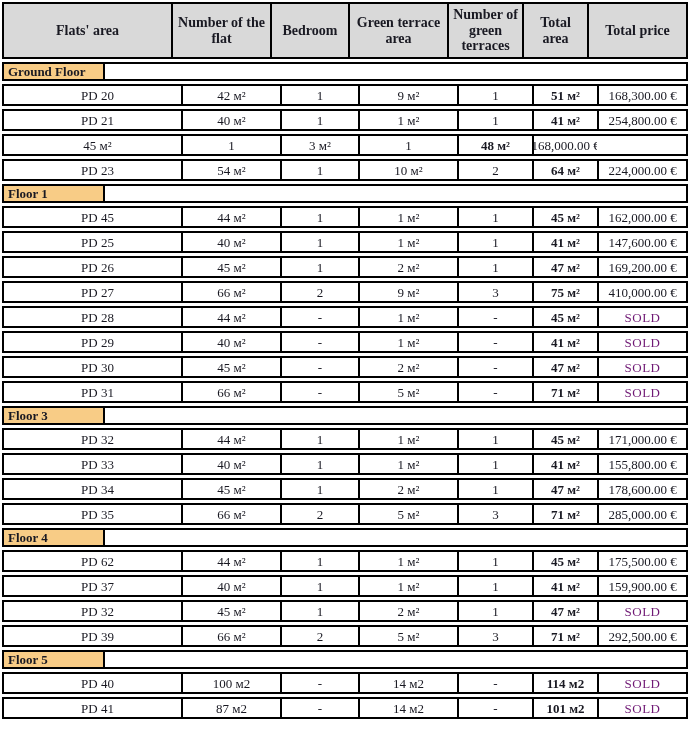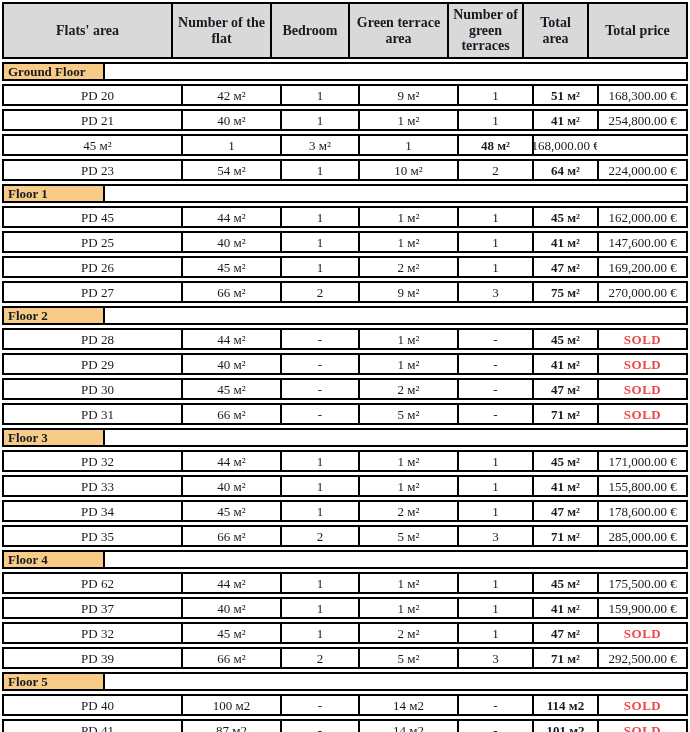--- a/index.html
+++ b/index.html
@@ -72,21 +72,21 @@
     justify-content: center;
     text-align: center;
     font-size: 13px;
     line-height: 1;
     box-sizing: border-box;
     overflow: hidden;
     white-space: nowrap;
   }
   .cell + .cell { border-left: 2px solid #000; }
   .cell.total { font-weight: bold; }
-  .cell.sold  { font-weight: bold; color: #ef4444; letter-spacing: 0.5px; }
+  .cell.sold  { font-weight: normal; color: #701a75; letter-spacing: 0.5px; }
 </style>
 </head>
 <body>
 
 <div class="sheet">
   <div class="header-row" id="header-row">
       <div class="header-cell">Flats' area</div>
       <div class="header-cell">Number of the flat</div>
       <div class="header-cell">Bedroom</div>
       <div class="header-cell">Green terrace area</div>
@@ -165,25 +165,21 @@
         <div class="cell total">47 м²</div>
         <div class="cell">169,200.00 €</div>
       </div>
       <div class="data-row">
         <div class="cell">PD 27</div>
         <div class="cell">66 м²</div>
         <div class="cell">2</div>
         <div class="cell">9 м²</div>
         <div class="cell">3</div>
         <div class="cell total">75 м²</div>
-        <div class="cell">270,000.00 €</div>
-      </div>
-      <div class="floor-row">
-        <div class="floor-label">Floor 2</div>
-        <div></div>
+        <div class="cell">410,000.00 €</div>
       </div>
       <div class="data-row">
         <div class="cell">PD 28</div>
         <div class="cell">44 м²</div>
         <div class="cell">-</div>
         <div class="cell">1 м²</div>
         <div class="cell">-</div>
         <div class="cell total">45 м²</div>
         <div class="cell sold">SOLD</div>
       </div>

